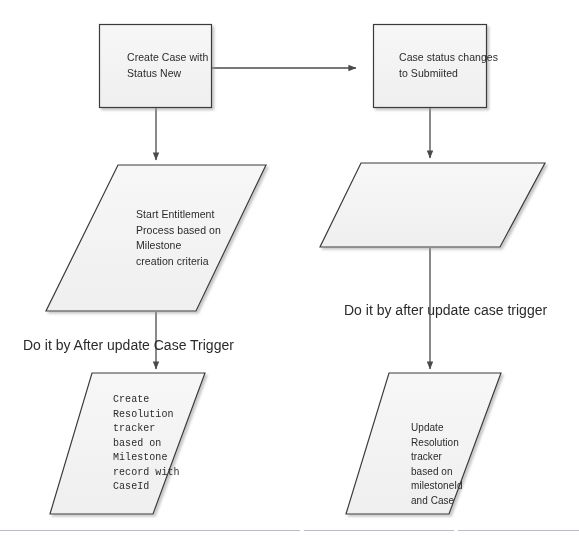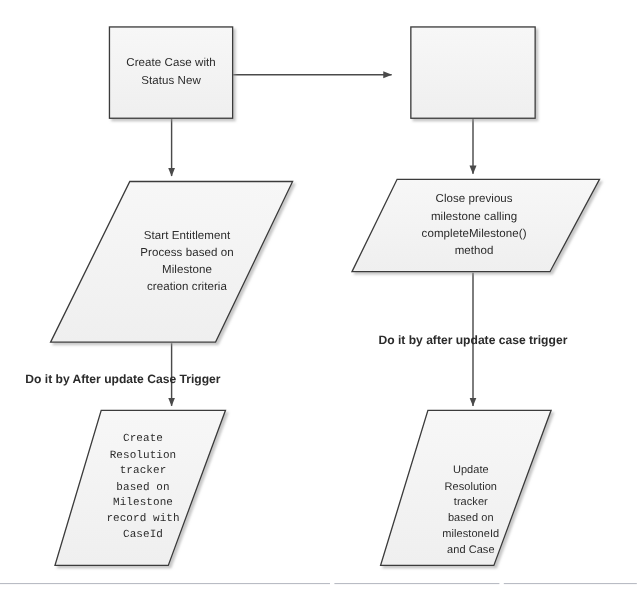--- a/index.html
+++ b/index.html
@@ -23,35 +23,34 @@
   }
   svg.layer {
     position: absolute;
     left: 0;
     top: 0;
     width: 579px;
     height: 537px;
   }
   .node-label {
     position: absolute;
-    text-align: center;
     color: #2b2b2b;
     font-size: 10.5px;
     line-height: 15.5px;
     white-space: pre-line;
     pointer-events: none;
     letter-spacing: 0.05px;
+    padding-left: 28px;
   }
   .edge-label {
     position: absolute;
     color: #2b2b2b;
-    font-size: 11px;
+    font-size: 14px;
     line-height: 13px;
     white-space: nowrap;
-    font-weight: bold;
   }
   .small-label {
     font-size: 10px;
     line-height: 14.5px;
   }
   #bottom-rule {
     position: absolute;
     left: 0;
     top: 530px;
     width: 579px;
@@ -105,30 +104,28 @@
     <polygon points="361,163 545,163 500,247 320,247" fill="url(#boxfill)" stroke="#3b3b3b" stroke-width="1.2" filter="url(#softshadow)"></polygon>
 
     <polygon points="92,373 205,373 153,514 50,514" fill="url(#boxfill)" stroke="#3b3b3b" stroke-width="1.2" filter="url(#softshadow)"></polygon>
 
     <polygon points="389,373 501,373 449,514 346,514" fill="url(#boxfill)" stroke="#3b3b3b" stroke-width="1.2" filter="url(#softshadow)"></polygon>
   </svg>
 
   <div class="node-label" style="left:99px; top:50px; width:113px;">Create Case with
 Status New</div>
 
+  <div class="node-label" style="left:371px; top:50px; width:118px;">Case status changes
+to Submiited</div>
 
   <div class="node-label" style="left:108px; top:207px; width:124px;">Start Entitlement
 Process based on
 Milestone
 creation criteria</div>
 
-  <div class="node-label" style="left:367px; top:174px; width:128px;">Close previous
-milestone calling
-completeMilestone()
-method</div>
 
   <div class="node-label small-label" style="left:85px; top:393px; width:90px;font-family:Liberation Mono, monospace;">Create
 Resolution
 tracker
 based on
 Milestone
 record with
 CaseId</div>
 
   <div class="node-label small-label" style="left:383px; top:421px; width:90px;">Update

